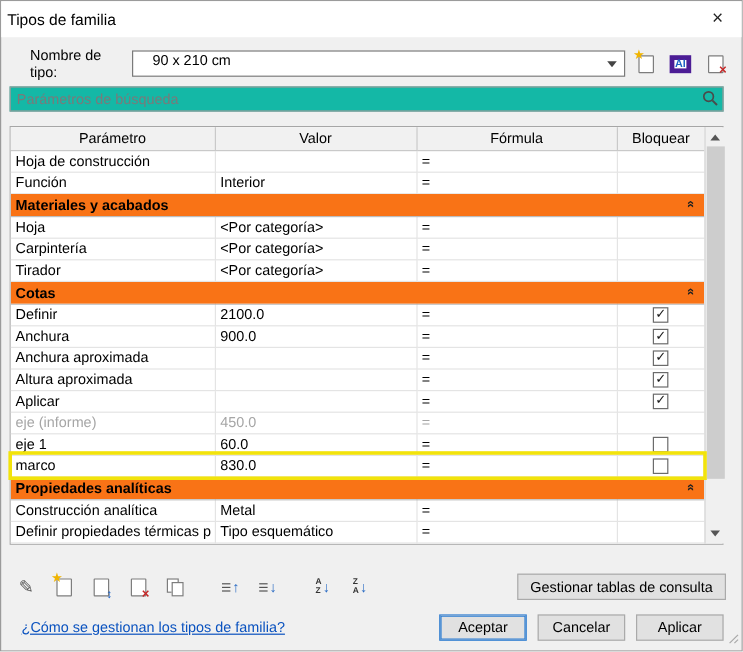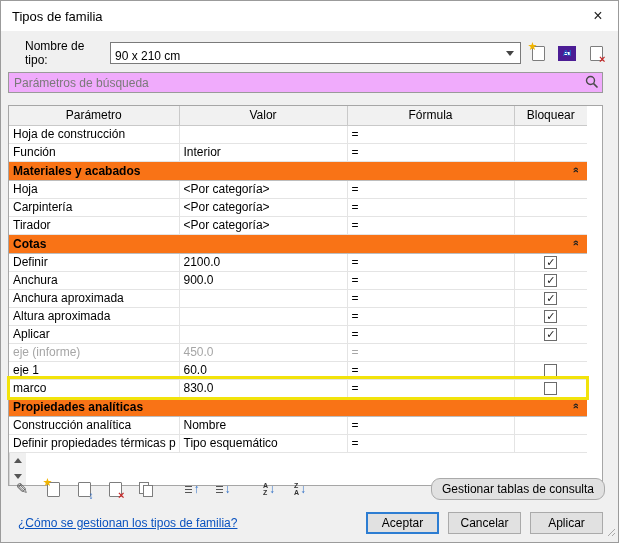--- a/index.html
+++ b/index.html
@@ -6,47 +6,47 @@
   html, body { width: 619px; height: 543px; overflow: hidden; }
   body {
     font-family: "Liberation Sans", "DejaVu Sans", sans-serif;
     font-size: 12px;
     color: #000;
     background: #f0f0f0;
   }
   .dialog { position: relative; width: 619px; height: 543px; background: #f0f0f0; border: 1px solid #9b9b9b; }
 
   
-  .titlebar { height: 30px; background: #ffffff; display: flex; align-items: center; padding-left: 11px; }
+  .titlebar { height: 30px; background: #ffffff; display: flex; align-items: center; padding-left: 5px; }
   .titlebar .title { font-size: 13px; }
   .close-btn { margin-left: auto; width: 40px; height: 30px; display: flex; align-items: center; justify-content: center; font-size: 16px; color: #222; cursor: default; }
 
   
   .type-row { position: absolute; top: 40px; left: 24px; right: 10px; height: 24px; display: flex; align-items: center; }
   .type-row label { width: 85px; flex: 0 0 auto; }
-  .combobox { flex: 1 1 auto; height: 22px; background: #fff; border: 1px solid #7a7a7a; display: flex; align-items: flex-end; padding-left: 4px; position: relative; }
+  .combobox { flex: 1 1 auto; height: 22px; background: #fff; border: 1px solid #7a7a7a; display: flex; align-items: flex-start; padding-left: 16px; position: relative; }
   .combo-arrow { position: absolute; right: 0; top: 0; width: 20px; height: 100%; display: flex; align-items: center; justify-content: center; }
   .combo-arrow::after { content: ""; border-left: 4px solid transparent; border-right: 4px solid transparent; border-top: 5px solid #444; }
   .mini-btn { width: 24px; height: 22px; display: flex; align-items: center; justify-content: center; margin-left: 5px; flex: 0 0 auto; }
   .page-icon { position: relative; width: 13px; height: 15px; background: #fff; border: 1px solid #7d7d7d; border-radius: 1px; }
   .badge { position: absolute; font-weight: bold; line-height: 1; }
   .badge-star { color: #f0b400; font-size: 11px; top: -6px; left: -5px; }
   .badge-redx { color: #c62828; font-size: 11px; right: -4px; bottom: -5px; }
   .badge-blue { color: #1e62c4; font-size: 10px; right: -4px; bottom: -5px; }
-  .ai-box { width: 18px; height: 15px; border: 6px solid #4c1d95; background: #fff; color: #1e62c4; font-weight: bold; font-size: 9px; display: flex; align-items: center; justify-content: center; }
+  .ai-box { width: 18px; height: 15px; border: 4px solid #4c1d95; background: #fff; color: #1e62c4; font-weight: bold; font-size: 9px; display: flex; align-items: center; justify-content: center; }
 
   
   .search-row { position: absolute; top: 71px; left: 7px; width: 595px; height: 21px; }
-  .search-row input { width: 100%; height: 21px; border: 1px solid #9a9a9a; padding: 0 22px 0 5px; font-family: inherit; font-size: 12px; background: #f0abfc; }
+  .search-row input { width: 100%; height: 21px; border: 1px solid #9a9a9a; padding: 0 22px 0 5px; font-family: inherit; font-size: 12px; background: #14b8a6; }
   .search-row input::placeholder { color: #7a7a7a; opacity: 1; }
   .search-icon { position: absolute; right: 4px; top: 3px; }
 
   
   .table-wrap { position: absolute; top: 104px; left: 7px; width: 595px; border: 1px solid #a6a6a6; background: #fff; }
-  .table-flex { display: flex; align-items: stretch; position: relative; flex-direction: column; }
+  .table-flex { display: flex; align-items: stretch; position: relative; }
   table { border-collapse: collapse; table-layout: fixed; width: 578px; flex: 0 0 auto; background: #fff; }
   th { height: 19px; background: #f1f1f1; font-weight: normal; font-size: 12px; text-align: center; border-right: 1px solid #c9c9c9; border-bottom: 1px solid #c9c9c9; }
   th:last-child { border-right: none; }
   td { height: 18px; font-size: 12px; padding: 0 4px; white-space: nowrap; overflow: hidden; border-right: 1px solid #e4e4e4; border-bottom: 1px solid #e4e4e4; vertical-align: middle; }
   td:last-child { border-right: none; }
   tr.section-row td { height: 19px; background: #f97316; font-weight: bold; border-right: none; border-bottom: 1px solid #bdbdbd; position: relative; }
   .section-chevron { position: absolute; right: 9px; top: 50%; transform: translateY(-58%) rotate(-90deg); display: inline-block; font-size: 11px; font-weight: bold; color: #222; }
   .section-chevron::before { content: "»"; }
   tr.param-row.disabled td { color: #a6a6a6; }
   td.col-lock { text-align: center; }
@@ -71,21 +71,21 @@
   .pages-stack i:first-child { left: 0; top: 0; }
   .pages-stack i:last-child { right: 0; bottom: 0; }
   .move-icon { display: flex; align-items: center; gap: 2px; }
   .move-lines { display: flex; flex-direction: column; gap: 2px; }
   .move-lines i { width: 7px; height: 1px; background: #555; }
   .move-arrow { color: #2b6cc4; font-weight: bold; font-size: 12px; line-height: 1; }
   .sort-icon { display: flex; align-items: center; gap: 1px; }
   .sort-letters { display: flex; flex-direction: column; font-size: 7px; line-height: 7px; font-weight: bold; color: #333; }
   .gap-lg { width: 6px; flex: 0 0 auto; }
   .btn { height: 22px; background: #e1e1e1; border: 1px solid #aaaaaa; font-family: inherit; font-size: 12px; padding: 0 10px; display: flex; align-items: center; justify-content: center; }
-  .manage-btn { margin-left: auto; border-radius: 9px; }
+  .manage-btn { margin-left: auto; }
 
   
   .footer { position: absolute; top: 510px; left: 8px; right: 15px; height: 24px; display: flex; align-items: center; margin-left: 9px; }
   .help-link { color: #0a52bf; text-decoration: underline; font-size: 12px; }
   .footer .btn { min-width: 73px; margin-left: 9px; }
   .btn.default { border: 1px solid #2d7dd2; box-shadow: inset 0 0 0 1px #2d7dd2; }
   .footer-spacer { flex: 1 1 auto; }
 
   .resize-grip { position: absolute; right: 2px; bottom: 2px; }
 </style>
@@ -232,21 +232,21 @@
               <td>marco</td>
               <td>830.0</td>
               <td>=</td>
               <td class="col-lock"><span class="checkbox"></span></td>
             </tr>
             <tr class="section-row">
               <td colspan="4"><span>Propiedades analíticas</span><span class="section-chevron"></span></td>
             </tr>
             <tr class="param-row">
               <td>Construcción analítica</td>
-              <td>Nombre</td>
+              <td>Metal</td>
               <td>=</td>
               <td class="col-lock"></td>
             </tr>
             <tr class="param-row">
               <td>Definir propiedades térmicas p</td>
               <td>Tipo esquemático</td>
               <td>=</td>
               <td class="col-lock"></td>
             </tr>
           </tbody>

